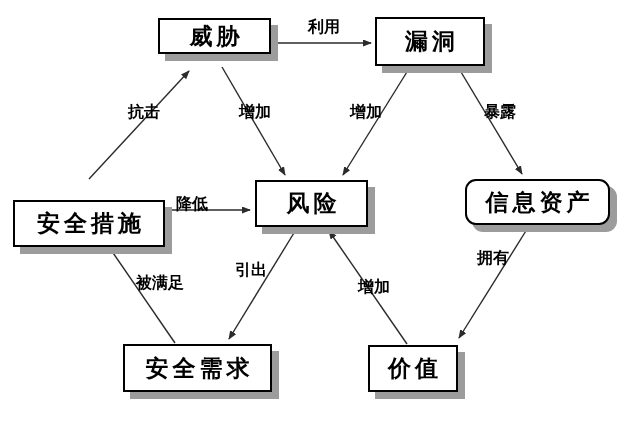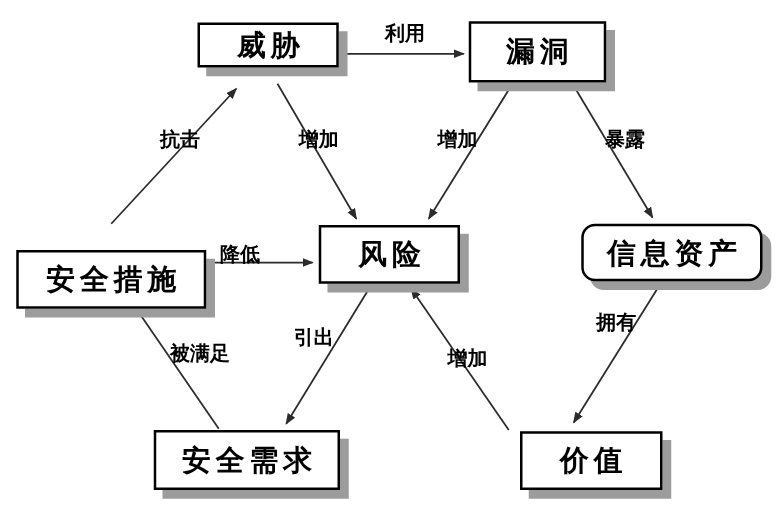--- a/index.html
+++ b/index.html
@@ -84,21 +84,21 @@
   <div class="node" style="left:375px; top:17px; width:110px; height:49px;">漏洞</div>
 
   <div class="node" style="left:13px; top:180px; width:152px; height:47px;margin-top:20px;">安全措施</div>
 
   <div class="node" style="left:255px; top:180px; width:113px; height:47px;">风险</div>
 
   <div class="node" style="left:465px; top:179px; width:145px; height:46px;border-radius:11px;">信息资产</div>
 
   <div class="node" style="left:123px; top:344px; width:149px; height:48px;">安全需求</div>
 
-  <div class="node" style="left:368px; top:345px; width:114px; height:47px;margin-left:48px;">价值</div>
+  <div class="node" style="left:368px; top:345px; width:90px; height:47px;">价值</div>
 
   <div class="edge-label" style="left:324px; top:27px;">利用</div>
 
   <div class="edge-label" style="left:144px; top:112px;">抗击</div>
 
   <div class="edge-label" style="left:255px; top:112px;">增加</div>
 
   <div class="edge-label" style="left:366px; top:112px;">增加</div>
 
   <div class="edge-label" style="left:500px; top:112px;">暴露</div>

